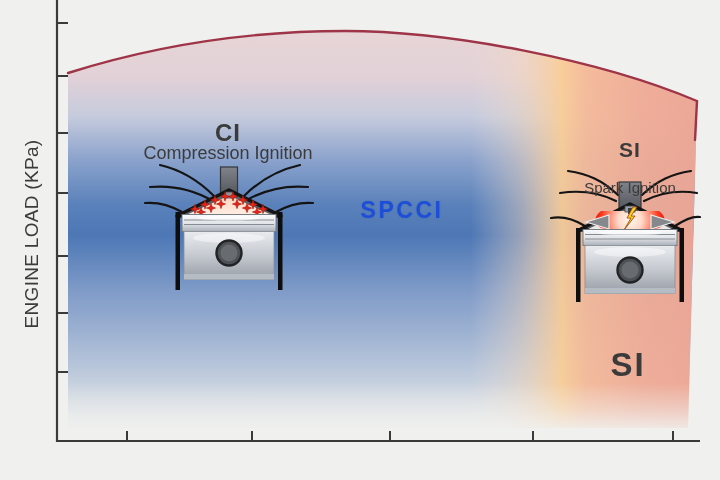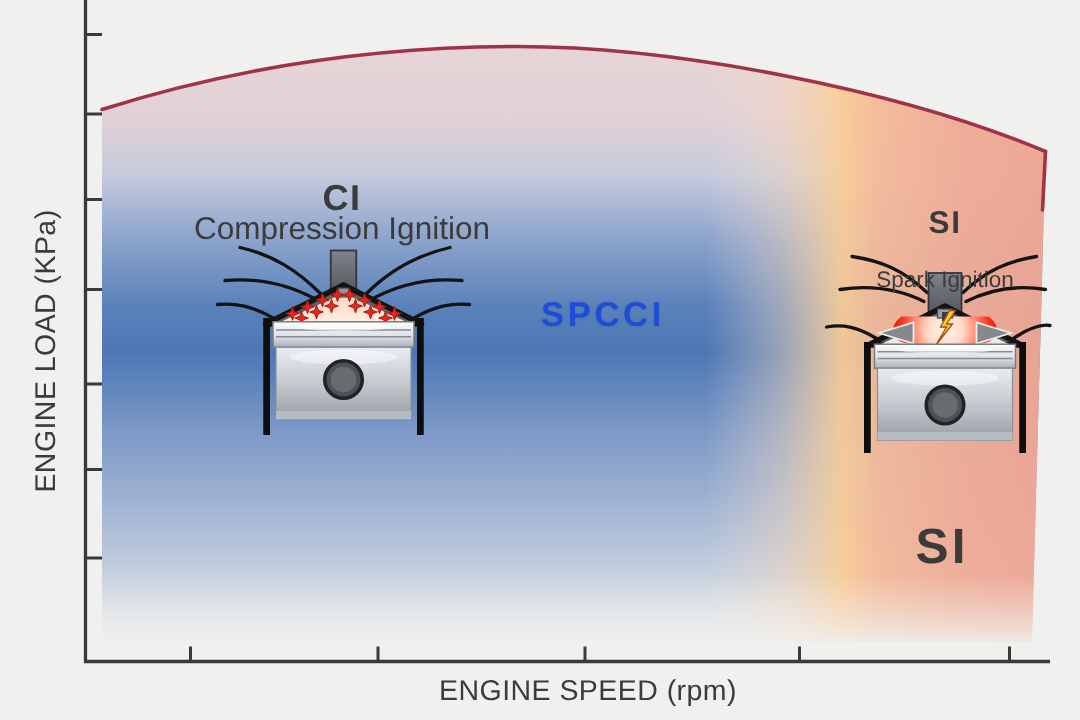--- a/index.html
+++ b/index.html
@@ -6,21 +6,21 @@
   .stage{
     position:relative;width:720px;height:480px;overflow:hidden;
     background:#f0f0ee;font-family:"Liberation Sans",sans-serif;
     -webkit-font-smoothing:antialiased;
   }
   .stage svg{position:absolute;left:0;top:0;}
   .lbl{position:absolute;transform:translate(-50%,-50%);white-space:nowrap;line-height:1;}
   .dark{color:#3b3b3b;}
   .white{color:#1d4ed8;}
   .ci-abbr{font-size:24px;font-weight:bold;letter-spacing:1px;}
-  .ci-name{font-size:21px;text-align:right;}
+  .ci-name{font-size:18px;text-align:right;}
   .spcci{font-size:23px;font-weight:bold;letter-spacing:2.5px;text-shadow:0 0 2px rgba(60,90,140,.35);}
   .spcci-sub{font-size:13.5px;letter-spacing:.4px;text-shadow:0 0 2px rgba(60,90,140,.35);}
   .si-abbr{font-size:21px;font-weight:bold;letter-spacing:1px;}
   .si-name{font-size:15px;margin-top:18px;}
   .si-zone{font-size:33px;font-weight:bold;letter-spacing:2px;}
   .xlabel{font-size:19px;letter-spacing:.3px;}
   .ylabel{font-size:19px;letter-spacing:.3px;transform:translate(-50%,-50%) rotate(-90deg);}
 </style>
 </head>
 <body>
@@ -184,16 +184,15 @@
       <rect x="679.5" y="228" width="4.5" height="74" fill="#0e0e0e"></rect>
     </g>
   </svg>
 
   <div class="lbl dark ci-abbr" style="left:228px;top:133px;">CI</div>
   <div class="lbl dark ci-name" style="left:228px;top:153px;">Compression Ignition</div>
   <div class="lbl white spcci" style="left:402px;top:210px;">SPCCI</div>
   <div class="lbl dark si-abbr" style="left:630px;top:149px;">SI</div>
   <div class="lbl dark si-name" style="left:630px;top:169px;">Spark Ignition</div>
   <div class="lbl dark si-zone" style="left:628px;top:364px;">SI</div>
-  <div class="lbl dark xlabel" style="left:392px;top:461px;">ENGINE SPEED (rpm)</div>
   <div class="lbl dark ylabel" style="left:31px;top:234px;">ENGINE LOAD (KPa)</div>
 
 </div>
 
 </body></html>

